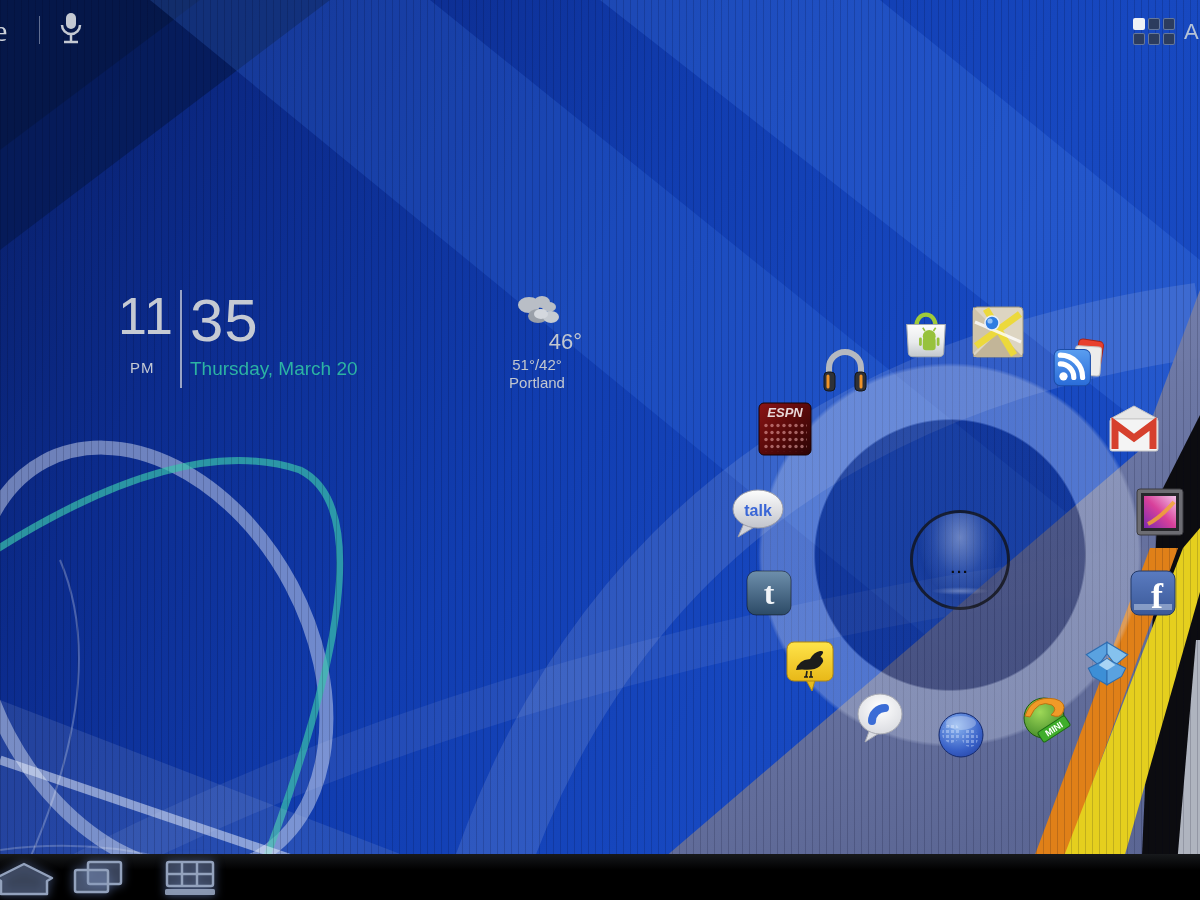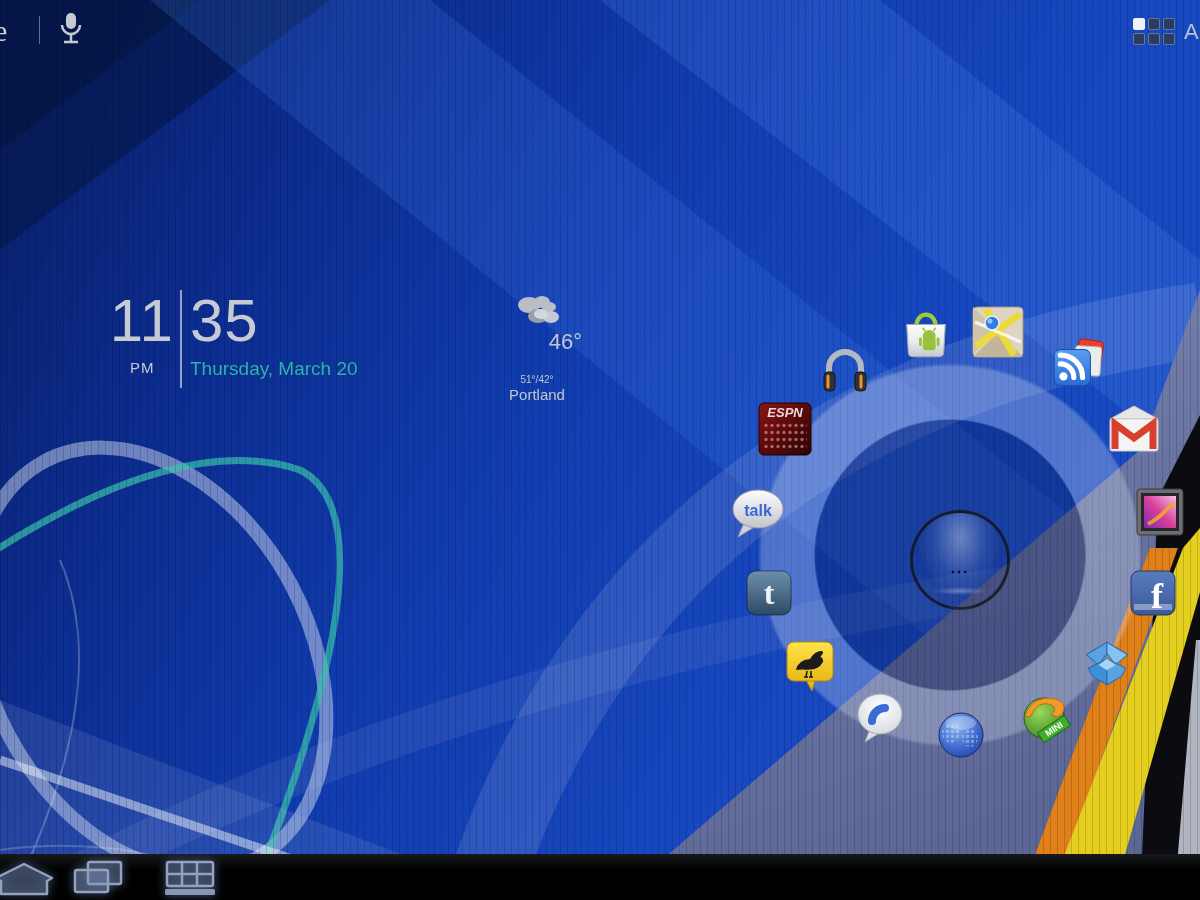--- a/index.html
+++ b/index.html
@@ -23,31 +23,31 @@
   .mic-btn { position:absolute; left:58px; top:11px; z-index:5; cursor:pointer; }
   .apps-btn { position:absolute; left:1133px; top:18px; z-index:5; display:flex; align-items:center; gap:9px; cursor:pointer; }
   .apps-label { font-size:22px; color:#b7c3d6; }
   .appgrid { display:grid; grid-template-columns:repeat(3,12px); grid-template-rows:repeat(2,12px); gap:3px; }
   .appgrid span { width:12px; height:12px; border-radius:2px; background:#2c3c5e; box-shadow:0 0 0 1px rgba(150,170,205,0.55) inset; }
   .appgrid span.lit { background:#eef1f6; box-shadow:none; }
 
   
   .clock-widget { position:absolute; left:108px; top:286px; z-index:5; width:260px; height:110px; }
   .clock-hour { position:absolute; left:0; top:0; width:66px; text-align:right;
-    font-size:60px; color:#c5cad3; letter-spacing:1px; }
+    font-size:52px; color:#c5cad3; letter-spacing:1px; }
   .clock-min  { position:absolute; left:82px; top:0; font-size:60px; color:#c5cad3; letter-spacing:1px; }
   .clock-div  { position:absolute; left:72px; top:4px; width:2px; height:98px; background:rgba(200,206,218,0.75); }
   .clock-ampm { position:absolute; left:22px; top:73px; font-size:15px; color:#c5cad3; letter-spacing:1px; }
   .clock-date { position:absolute; left:82px; top:72px; font-size:19px; color:#2cb3a3; }
 
   
   .weather-widget { position:absolute; left:492px; top:292px; z-index:5; width:90px; height:108px;
     text-align:center; color:#c2c7cf; overflow:hidden; }
   .weather-temp { font-size:22px; margin-top:3px;text-align:right; }
-  .weather-hilo { font-size:10px; margin-top:19px; }
+  .weather-hilo { font-size:15px; margin-top:1px; }
   .weather-loc  { font-size:15px; margin-top:1px; }
 
   
   .ring { position:absolute; left:758px; top:363px; width:384px; height:384px; border-radius:50%; z-index:2;
     background:radial-gradient(circle closest-side, rgba(6,16,72,0.30) 0 70%, rgba(213,222,242,0.30) 71% 98%, rgba(213,222,242,0) 100%); }
   .orb { position:absolute; left:910px; top:510px; width:100px; height:100px; border-radius:50%; z-index:4;
     border:3px solid rgba(18,19,24,0.8); cursor:pointer;
     background:radial-gradient(ellipse at 50% 26%, rgba(255,255,255,0.36), rgba(255,255,255,0.07) 40%, rgba(0,0,40,0.06) 62%, rgba(0,0,0,0) 80%); }
   .orb::after { content:""; position:absolute; left:18px; top:74px; width:58px; height:8px; border-radius:50%;
     background:radial-gradient(ellipse, rgba(255,255,255,0.30), rgba(255,255,255,0) 70%); }

